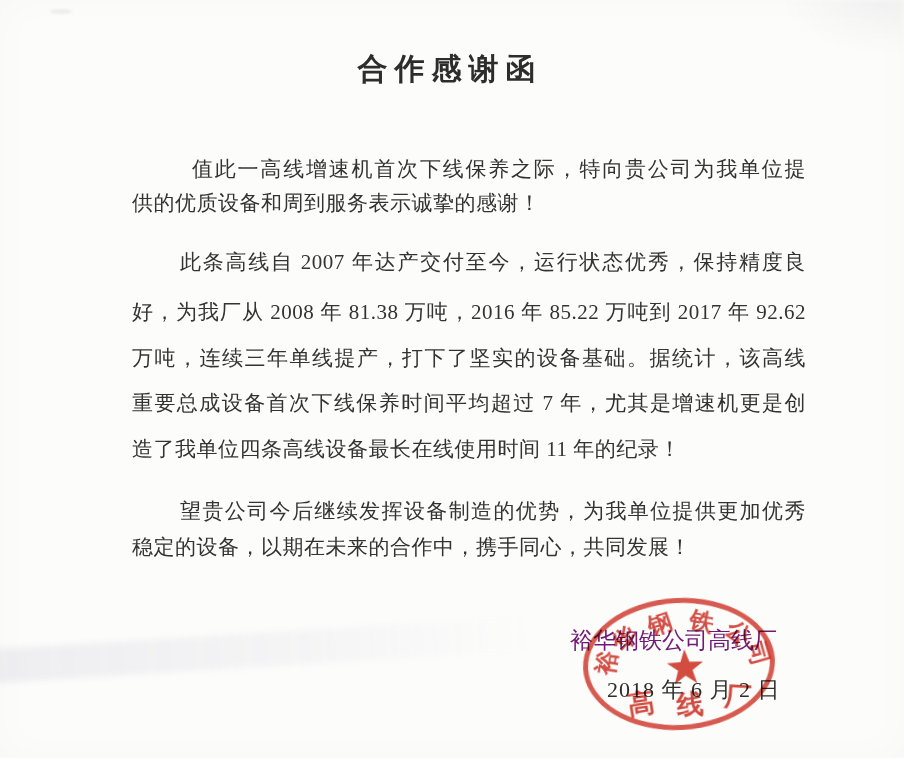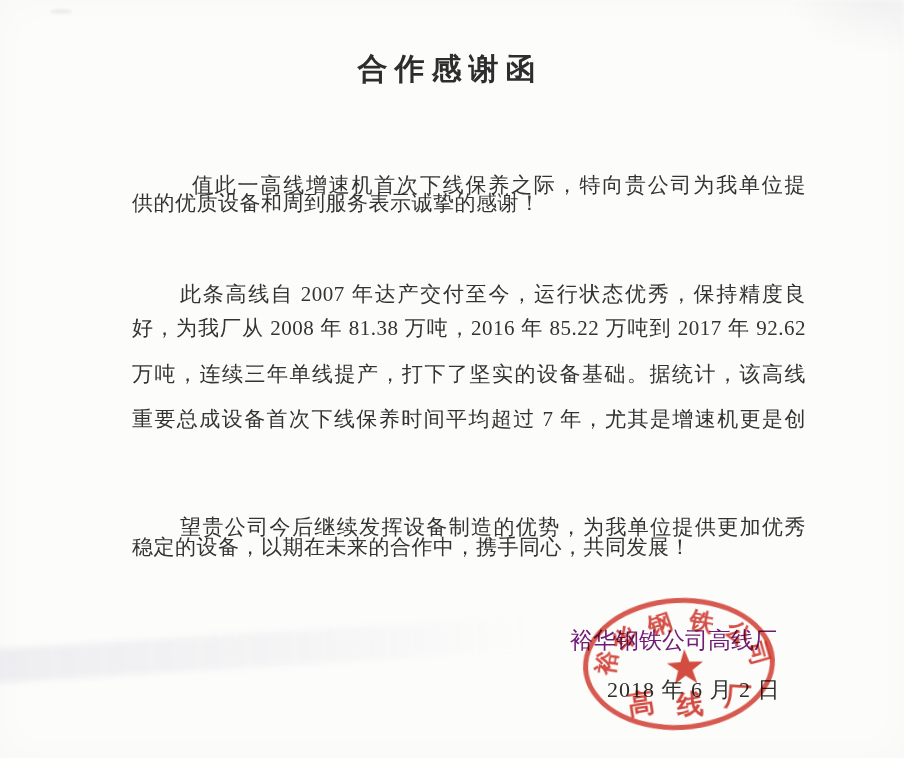--- a/index.html
+++ b/index.html
@@ -32,21 +32,21 @@
     position:absolute;top:49px;left:4px;right:8px;text-align:center;
     font-size:30px;font-weight:600;letter-spacing:7px;color:#2d2d2d;
     filter:blur(0.2px);
   }
   .bodytext{position:absolute;left:132px;width:674px;top:0;height:758px;filter:blur(0.2px);}
   .line{
     position:absolute;left:0;width:674px;
     font-size:21px;color:#333;letter-spacing:0.5px;white-space:nowrap;
   }
   .just{
-    white-space:normal;text-align:justify;text-align-last:justify;margin-top:16px;
+    white-space:normal;text-align:justify;text-align-last:justify;
   }
   .recipient{font-size:22px;letter-spacing:1px;}
   .sig{
     position:absolute;left:570px;top:625px;font-size:23px;color:#701a75;
     letter-spacing:0px;white-space:nowrap;z-index:2;filter:blur(0.2px);
   }
   .date{
     position:absolute;left:607px;top:675px;font-size:22px;color:#2e2e2e;
     letter-spacing:1px;white-space:nowrap;z-index:2;filter:blur(0.2px);
   }
@@ -76,24 +76,25 @@
 
   <div class="smudge-bl"></div>
   <div class="smudge-tr"></div>
   <div class="speck-tl"></div>
 
   <div class="title">合作感谢函</div>
 
   <div class="bodytext">
     <div class="line just" style="top:155px;text-indent:60px">值此一高线增速机首次下线保养之际，特向贵公司为我单位提</div>
     <div class="line" style="top:189px">供的优质设备和周到服务表示诚挚的感谢！</div>
-    <div class="line just" style="top:264px;text-indent:48px">此条高线自 2007 年达产交付至今，运行状态优秀，保持精度良</div>
+    <div class="line just" style="top:248px;text-indent:48px">此条高线自 2007 年达产交付至今，运行状态优秀，保持精度良</div>
     <div class="line just" style="top:298px">好，为我厂从 2008 年 81.38 万吨，2016 年 85.22 万吨到 2017 年 92.62</div>
     <div class="line just" style="top:344px">万吨，连续三年单线提产，打下了坚实的设备基础。据统计，该高线</div>
     <div class="line just" style="top:389px">重要总成设备首次下线保养时间平均超过 7 年，尤其是增速机更是创</div>
+    <div class="line" style="top:435px">造了我单位四条高线设备最长在线使用时间 11 年的纪录！</div>
     <div class="line just" style="top:497px;text-indent:48px">望贵公司今后继续发挥设备制造的优势，为我单位提供更加优秀</div>
     <div class="line" style="top:533px">稳定的设备，以期在未来的合作中，携手同心，共同发展！</div>
   </div>
 
   <div class="sig">裕华钢铁公司高线厂</div>
   <div class="date">2018 年 6 月 2 日</div>
 
   <div class="seal">
     <span class="seal-char" style="left:6px;top:43px;transform:rotate(-78deg)">裕</span>
     <span class="seal-char" style="left:25px;top:20px;transform:rotate(-47deg)">华</span>

